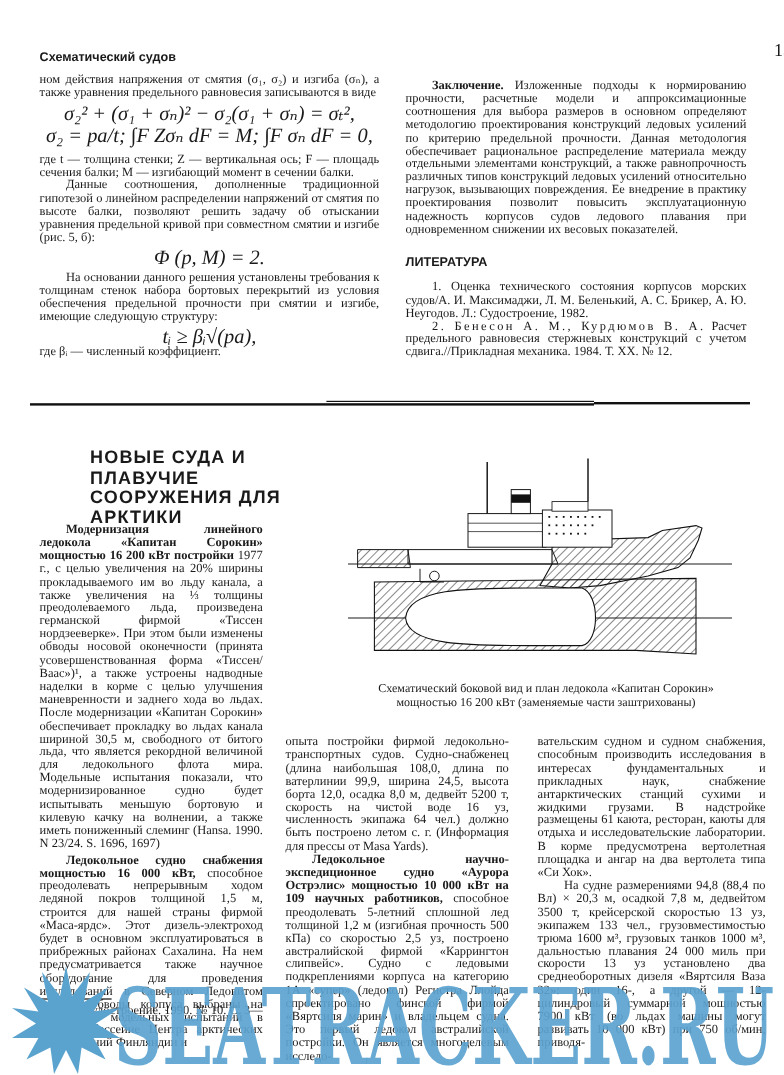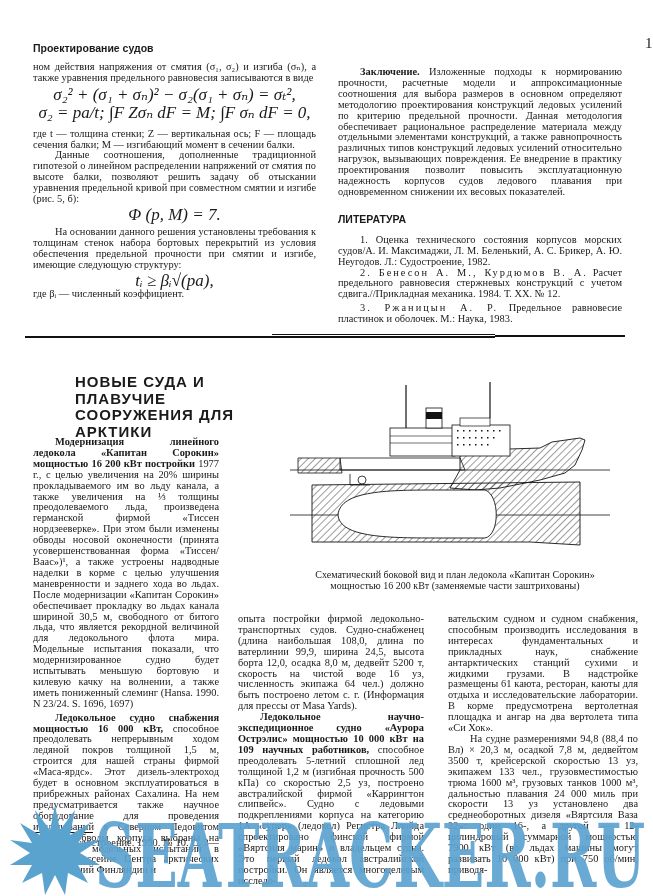--- a/index.html
+++ b/index.html
@@ -18,41 +18,40 @@
   .rule2 { left: 272px; top: 334px; width: 223px; height: 1px; background: #111; }
   .rule3 { left: 495px; top: 335px; width: 130px; height: 2px; background: #111; }
   .footnote-rule { left: 31px; top: 832px; width: 62px; height: 1px; background: #111; }
   b.sp { letter-spacing: 2px; font-weight: normal; }
   .caption { text-align: center; font-size: 10px; line-height: 10.5px; }
   .watermark { left: 0; top: 795px; width: 653px; height: 101px; pointer-events: none; }
 </style>
 </head>
 <body>
 
-<div class="abs running-head">Проектирование судов</div>
+<div class="abs running-head">Схематический судов</div>
 <div class="abs page-num">13</div>
 
 <div class="abs txt" style="left:33px; top:62px; width:283px;">
   <p>ном действия напряжения от смятия (σ₁, σ₂) и изгиба (σₙ), а также уравнения предельного равновесия записываются в виде</p>
   <div class="formula" style="margin-top:6px;">σ₂² + (σ₁ + σₙ)² − σ₂(σ₁ + σₙ) = σₜ²,</div>
   <div class="formula" style="margin:7px 0 10px 0;">σ₂ = pa/t;   ∫F Zσₙ dF = M;  ∫F σₙ dF = 0,</div>
   <p>где t — толщина стенки; Z — вертикальная ось; F — площадь сечения балки; M — изгибающий момент в сечении балки.</p>
   <p class="ind">Данные соотношения, дополненные традиционной гипотезой о линейном распределении напряжений от смятия по высоте балки, позволяют решить задачу об отыскании уравнения предельной кривой при совместном смятии и изгибе (рис. 5, б):</p>
-  <div class="formula" style="margin:5px 0 6px 0;">Φ (p, M) = 7.</div>
+  <div class="formula" style="margin:5px 0 6px 0;">Φ (p, M) = 2.</div>
   <p class="ind">На основании данного решения установлены требования к толщинам стенок набора бортовых перекрытий из условия обеспечения предельной прочности при смятии и изгибе, имеющие следующую структуру:</p>
   <div class="formula" style="margin:5px 0 3px 0;">tᵢ ≥ βᵢ√(pa),</div>
   <p>где βᵢ — численный коэффициент.</p>
 </div>
 
 <div class="abs txt" style="left:338px; top:67px; width:284px;">
   <p class="ind"><b>Заключение.</b><span> Изложенные подходы к нормированию прочности, расчетные модели и аппроксимационные соотношения для выбора размеров в основном определяют методологию проектирования конструкций ледовых усилений по критерию предельной прочности. Данная методология обеспечивает рациональное распределение материала между отдельными элементами конструкций, а также равнопрочность различных типов конструкций ледовых усилений относительно нагрузок, вызывающих повреждения. Ее внедрение в практику проектирования позволит повысить эксплуатационную надежность корпусов судов ледового плавания при одновременном снижении их весовых показателей.</span></p>
   <div class="sec-head" style="margin-top:16px;">ЛИТЕРАТУРА</div>
   <p class="ind">1. Оценка технического состояния корпусов морских судов/А. И. Максимаджи, Л. М. Беленький, А. С. Брикер, А. Ю. Неугодов. Л.: Судостроение, 1982.</p>
   <p class="ind"><b class="sp">2. Бенесон А. М., Курдюмов В. А.</b><span> Расчет предельного равновесия стержневых конструкций с учетом сдвига.//Прикладная механика. 1984. Т. XX. № 12.</span></p>
-  <p class="ind" style="margin-top:3px;"><b class="sp">3. Ржаницын А. Р.</b><span> Предельное равновесие пластинок и оболочек. М.: Наука, 1983.</span></p>
 </div>
 
 <div class="abs rule1"></div>
 <div class="abs rule2"></div>
 <div class="abs rule3"></div>
 
 <div class="abs big-title" style="width:190px;margin-left:40px;">НОВЫЕ СУДА И ПЛАВУЧИЕ СООРУЖЕНИЯ ДЛЯ АРКТИКИ</div>
 
 <svg class="abs" style="left:290px; top:370px;" width="345" height="178" viewBox="0 0 345 178">
   <defs>

